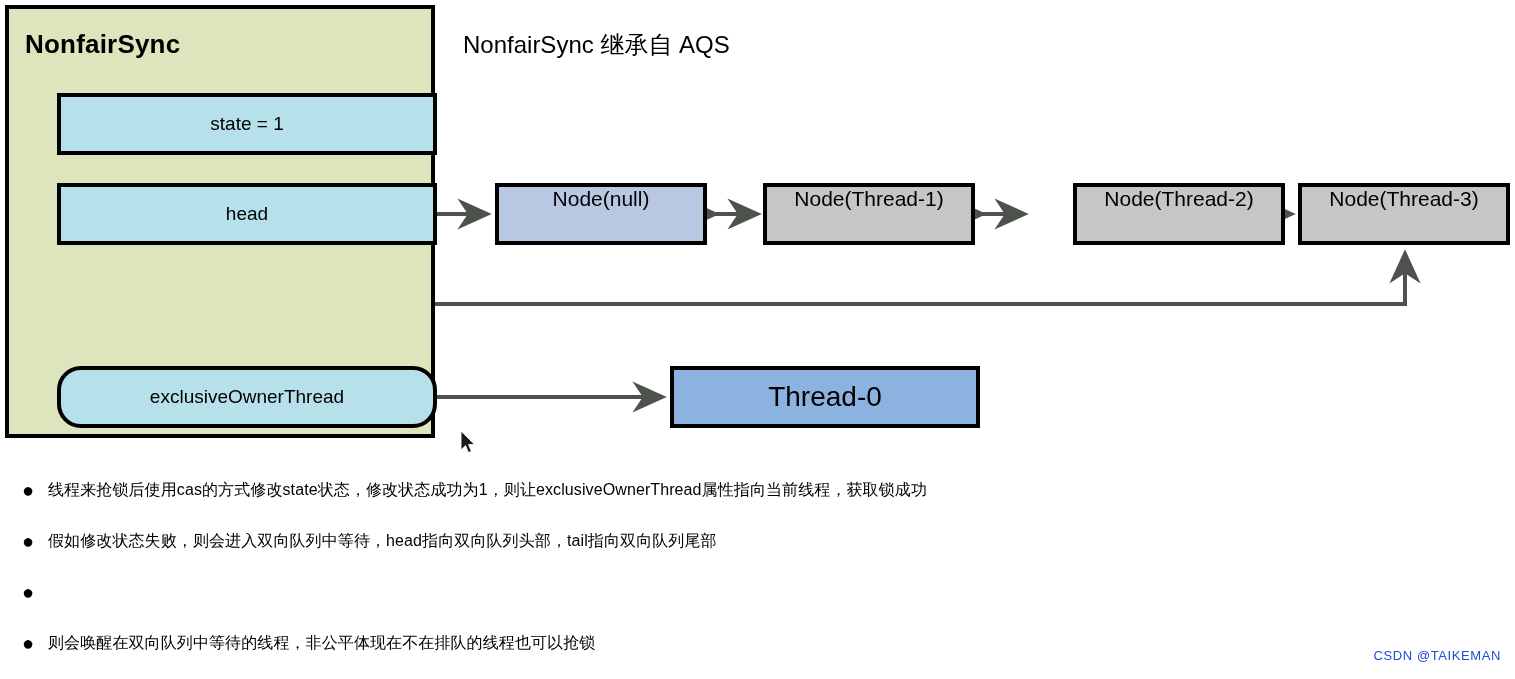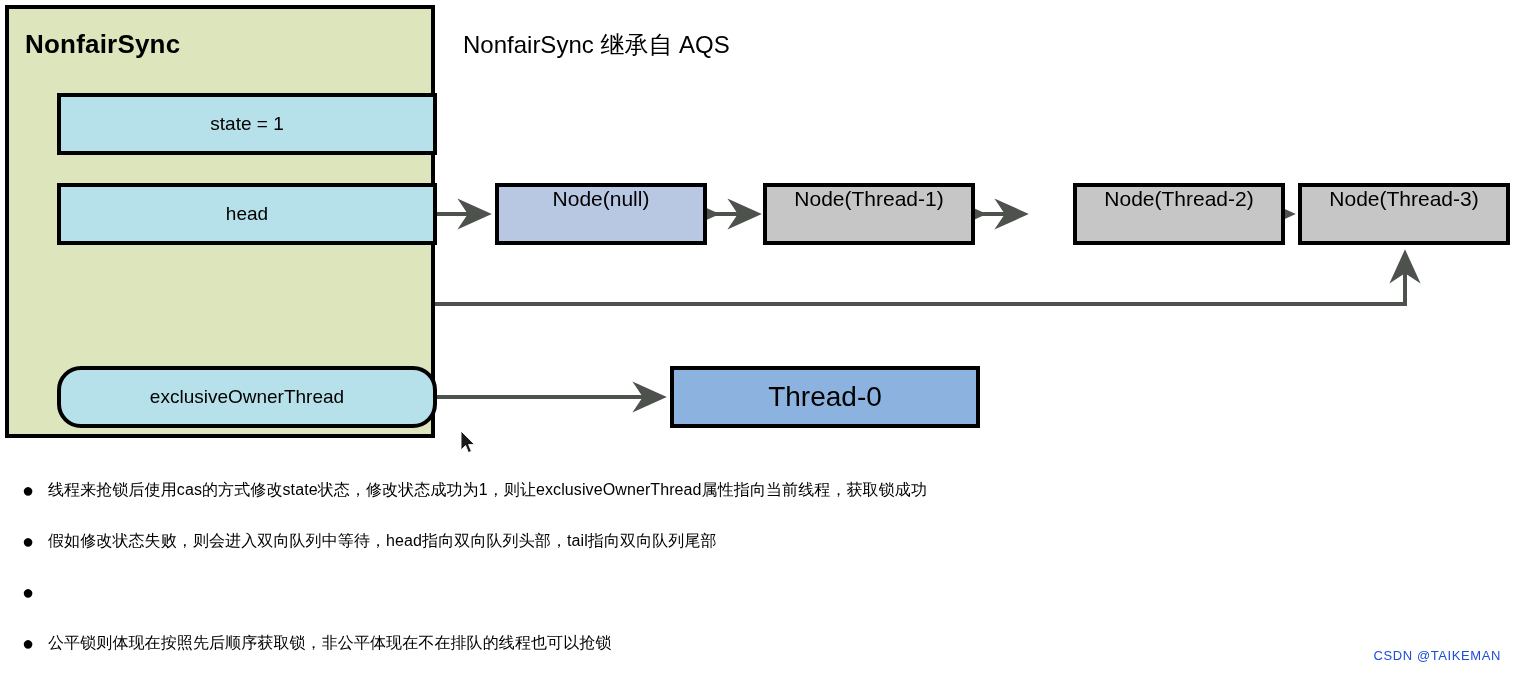--- a/index.html
+++ b/index.html
@@ -201,18 +201,18 @@
     </div>
     <div class="note-row">
       <span class="note-bullet">●</span>
       <span class="note-text">假如修改状态失败，则会进入双向队列中等待，head指向双向队列头部，tail指向双向队列尾部</span>
     </div>
     <div class="note-row">
       <span class="note-bullet">●</span>
     </div>
     <div class="note-row">
       <span class="note-bullet">●</span>
-      <span class="note-text">公平锁则体现在按照先后顺序获取锁，非公平体现在不在排队的线程也可以抢锁</span>
+      <span class="note-text">则会唤醒在双向队列中等待的线程，非公平体现在不在排队的线程也可以抢锁</span>
     </div>
   </div>
 
   <div class="watermark">CSDN @TAIKEMAN</div>
 </div>
 
 </body></html>

